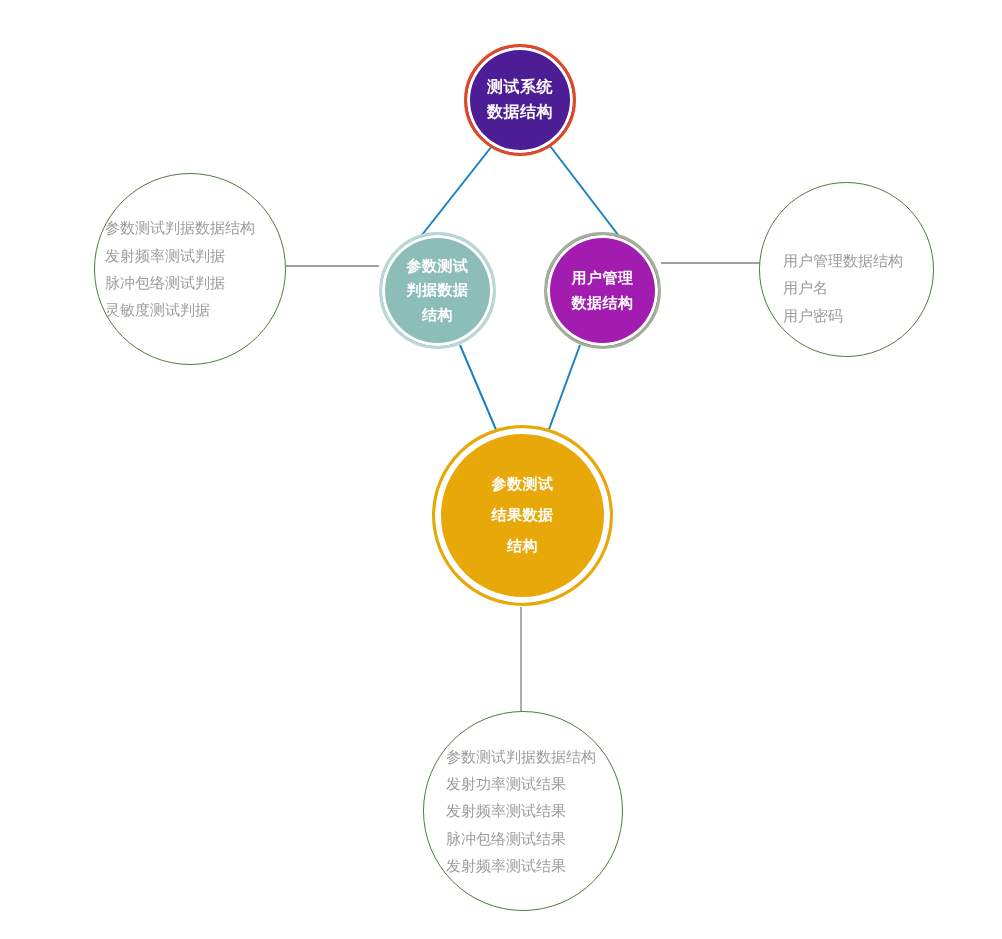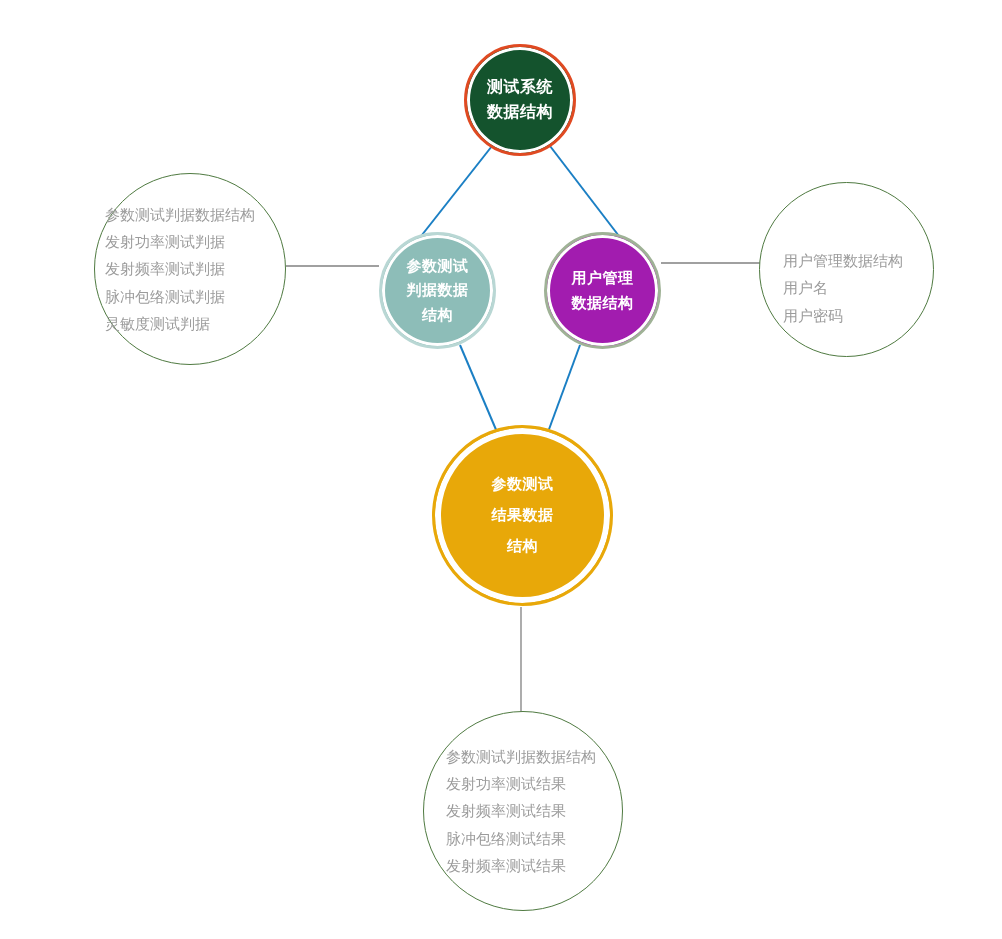--- a/index.html
+++ b/index.html
@@ -42,21 +42,21 @@
     letter-spacing: 0.5px;
     white-space: pre-line;
   }
 
   
   #node-root {
     left: 464px;
     top: 44px;
     width: 112px;
     height: 112px;
-    background: #14532d;
+    background: #4c1d95;
     border: 3px solid #E04A22;
     box-shadow: 0 0 0 3px #ffffff inset;
   }
   #node-root .node-label {
     font-size: 16px;
     font-weight: 700;
     line-height: 1.55;
   }
 
   
@@ -188,21 +188,20 @@
 
   <div id="node-result" class="node">
     <span class="node-label">参数测试
 结果数据
 结构</span>
   </div>
 
   <div id="bubble-criteria" class="bubble">
     <ul>
       <li>参数测试判据数据结构</li>
-      <li>发射功率测试判据</li>
       <li>发射频率测试判据</li>
       <li>脉冲包络测试判据</li>
       <li>灵敏度测试判据</li>
     </ul>
   </div>
 
   <div id="bubble-user" class="bubble">
     <ul>
       <li>用户管理数据结构</li>
       <li>用户名</li>

